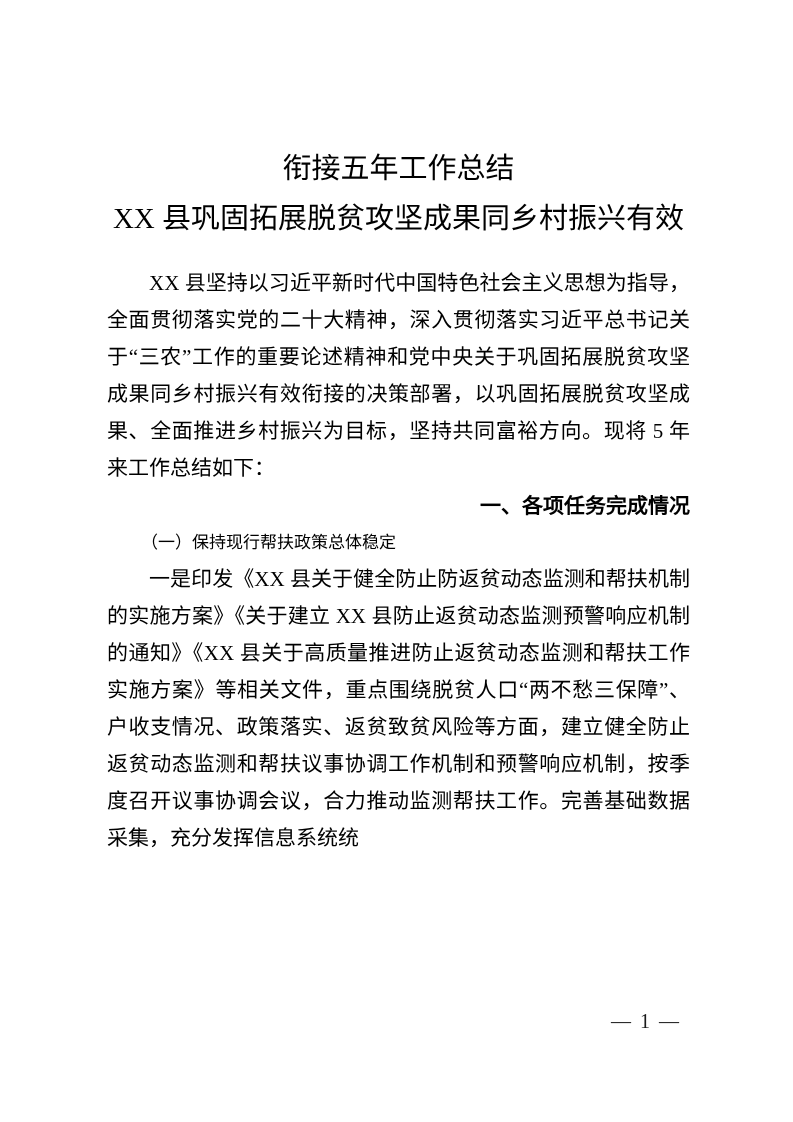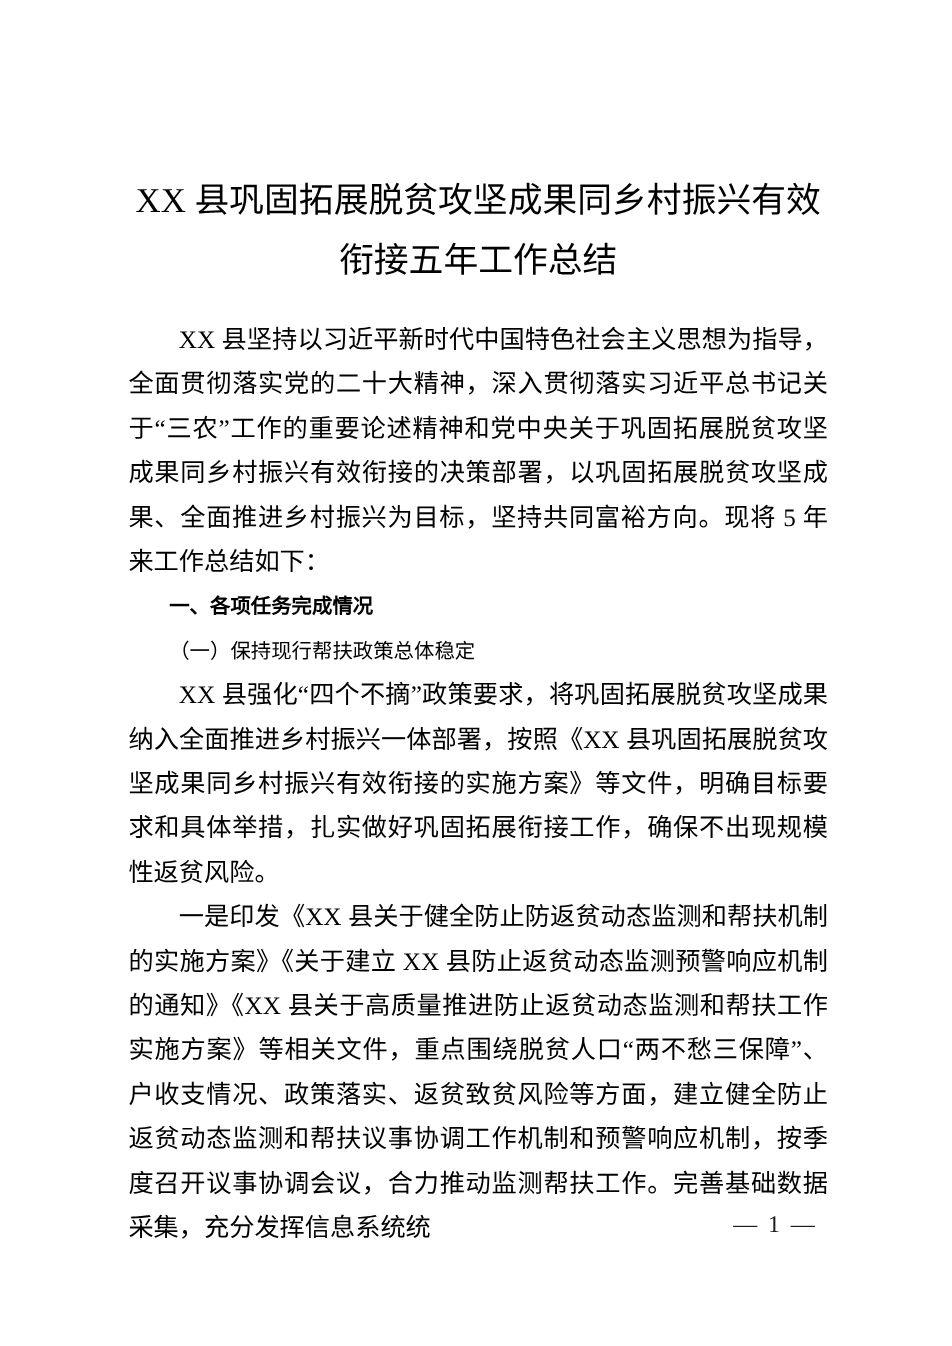--- a/index.html
+++ b/index.html
@@ -36,22 +36,23 @@
     margin: 0;
     text-indent: 2em;
     text-align: justify;
     text-justify: inter-ideograph;
   }
   .heading-1 {
     margin: 0;
     text-indent: 2em;
     font-family: "Liberation Sans", "DejaVu Sans", sans-serif;
     font-weight: 700;
-    font-size: 17px;
+    font-size: 21px;
     line-height: 37px;
+    text-align: right;
   }
   .heading-2 {
     margin: 0;
     text-indent: 2em;
     font-family: "Liberation Serif", "DejaVu Serif", serif;
     font-weight: 500;
     font-size: 17px;
     line-height: 37px;
   }
   .page-footer {
@@ -63,33 +64,32 @@
     color: #1a1a1a;
     letter-spacing: 2px;
   }
 </style>
 </head>
 <body>
 
 <div class="page">
 
   <h1 class="doc-title">
+    <span class="title-line">衔接五年工作总结</span>
     <span class="title-line">XX 县巩固拓展脱贫攻坚成果同乡村振兴有效</span>
-    <span class="title-line">衔接五年工作总结</span>
   </h1>
 
   <div class="body-block">
 
     <p class="para">XX 县坚持以习近平新时代中国特色社会主义思想为指导，全面贯彻落实党的二十大精神，深入贯彻落实习近平总书记关于“三农”工作的重要论述精神和党中央关于巩固拓展脱贫攻坚成果同乡村振兴有效衔接的决策部署，以巩固拓展脱贫攻坚成果、全面推进乡村振兴为目标，坚持共同富裕方向。现将 5 年来工作总结如下：</p>
 
     <p class="heading-1">一、各项任务完成情况</p>
 
     <p class="heading-2">（一）保持现行帮扶政策总体稳定</p>
 
-    <p class="para">XX 县强化“四个不摘”政策要求，将巩固拓展脱贫攻坚成果纳入全面推进乡村振兴一体部署，按照《XX 县巩固拓展脱贫攻坚成果同乡村振兴有效衔接的实施方案》等文件，明确目标要求和具体举措，扎实做好巩固拓展衔接工作，确保不出现规模性返贫风险。</p>
 
 
     <p class="para">一是印发《XX 县关于健全防止防返贫动态监测和帮扶机制的实施方案》《关于建立 XX 县防止返贫动态监测预警响应机制的通知》《XX 县关于高质量推进防止返贫动态监测和帮扶工作实施方案》等相关文件，重点围绕脱贫人口“两不愁三保障”、户收支情况、政策落实、返贫致贫风险等方面，建立健全防止返贫动态监测和帮扶议事协调工作机制和预警响应机制，按季度召开议事协调会议，合力推动监测帮扶工作。完善基础数据采集，充分发挥信息系统统</p>
 
   </div>
 
   <div class="page-footer">— 1 —</div>
 
 </div>
 

